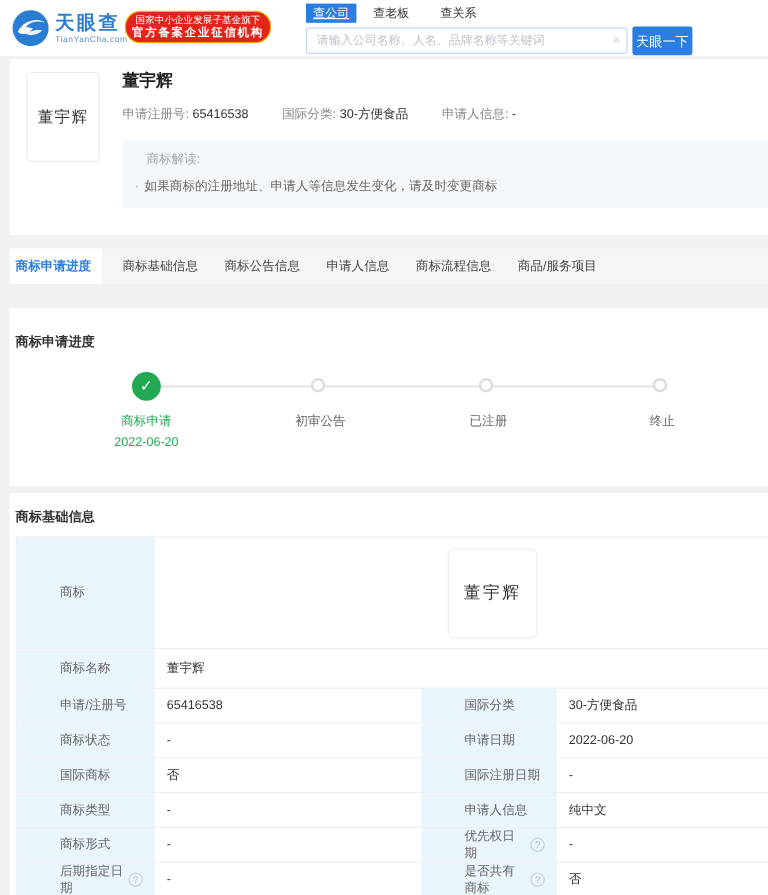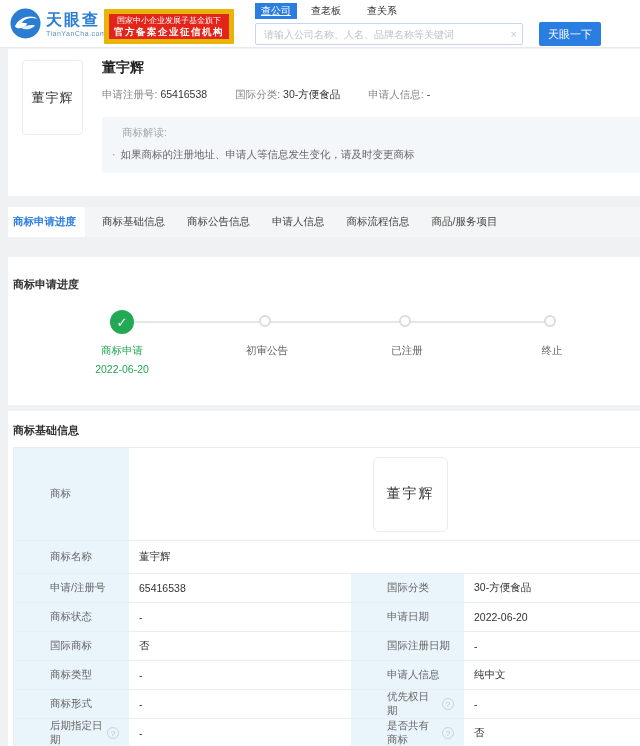--- a/index.html
+++ b/index.html
@@ -7,34 +7,34 @@
   body { font-family:"Liberation Sans","DejaVu Sans",sans-serif; }
   .page { position:relative; width:640px; height:746px; overflow:hidden; background:#f0f1f3; font-size:10.5px; color:#333; }
 
   
   .topbar { position:absolute; top:0; left:0; right:0; height:48px; background:#fff; border-bottom:1px solid #e9e9e9; z-index:5; }
   .logo { position:absolute; left:10px; top:8px; display:flex; align-items:center; cursor:pointer; }
   .logo-mark { width:31px; height:31px; }
   .logo-text { margin-left:5px; }
   .logo-name { font-size:16px; font-weight:bold; color:#2a7dd2; letter-spacing:2px; line-height:20px; }
   .logo-domain { font-size:7px; color:#5b8fcc; letter-spacing:0.5px; }
-  .badge { position:absolute; left:104px; top:9px; background:#e2241b; border:5px solid #eab308; color:#fff; padding:2px 5px; text-align:center; border-radius:1px; }
+  .badge { position:absolute; left:104px; top:9px; background:#e2241b; border:1px solid #eab308; color:#fff; padding:2px 5px; text-align:center; border-radius:13px; }
   .badge-l1 { font-size:8px; line-height:10px; white-space:nowrap; }
   .badge-l2 { font-size:9.5px; font-weight:bold; letter-spacing:1.5px; line-height:11px; white-space:nowrap; }
 
   .searchbox { position:absolute; left:255px; top:3px; }
   .search-tabs { display:flex; align-items:center; height:16px; }
   .search-tab { font-size:10px; color:#333; margin-right:14px; padding:1px 6px; cursor:pointer; white-space:nowrap; }
   .search-tab.active { background:#2a7de1; color:#fff; margin-right:8px;text-decoration:underline; }
   .search-row { display:flex; margin-top:3px; align-items:center; }
   .search-input-wrap { position:relative; width:268px; }
   .search-input { width:268px; height:22px; border:1px solid #c3d7f2; border-radius:2px; padding:0 20px 0 8px; font-size:10px; color:#333; outline:none; font-family:inherit; }
   .search-input::placeholder { color:#bdc2cc; }
   .clear-x { position:absolute; right:6px; top:4px; color:#ccc; font-size:11px; cursor:pointer; line-height:14px; }
-  .search-btn { width:62px; height:24px; margin-left:16px; background:#2a7de1; color:#fff; border:none; border-radius:2px; font-size:11px; cursor:pointer; font-family:inherit; }
+  .search-btn { width:50px; height:24px; margin-left:4px; background:#2a7de1; color:#fff; border:none; border-radius:2px; font-size:11px; cursor:pointer; font-family:inherit; }
 
   
   .content { position:absolute; top:49px; left:8px; right:0; bottom:0; }
   .sec { background:#fff; }
   .gap1 { height:11px; }
   .gap2 { height:20px; }
   .gap3 { height:6px; }
 
   
   .sec-overview { position:relative; height:147px; }

